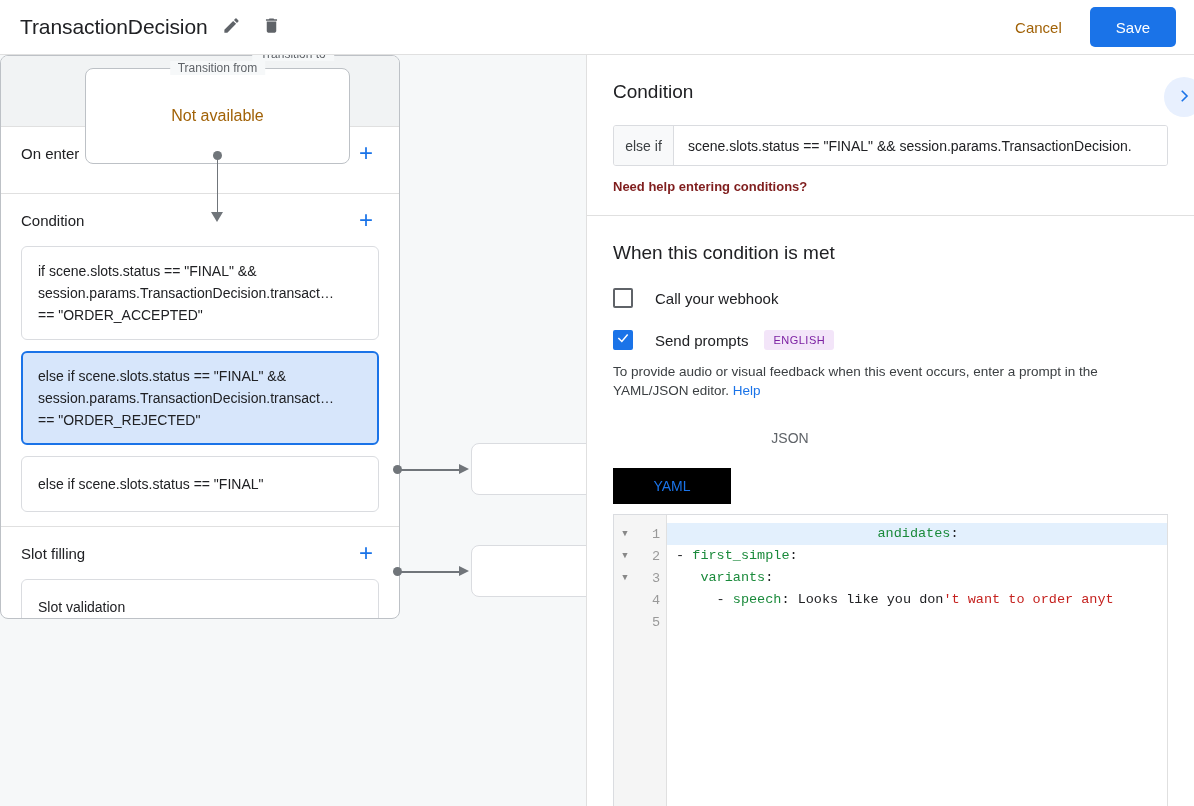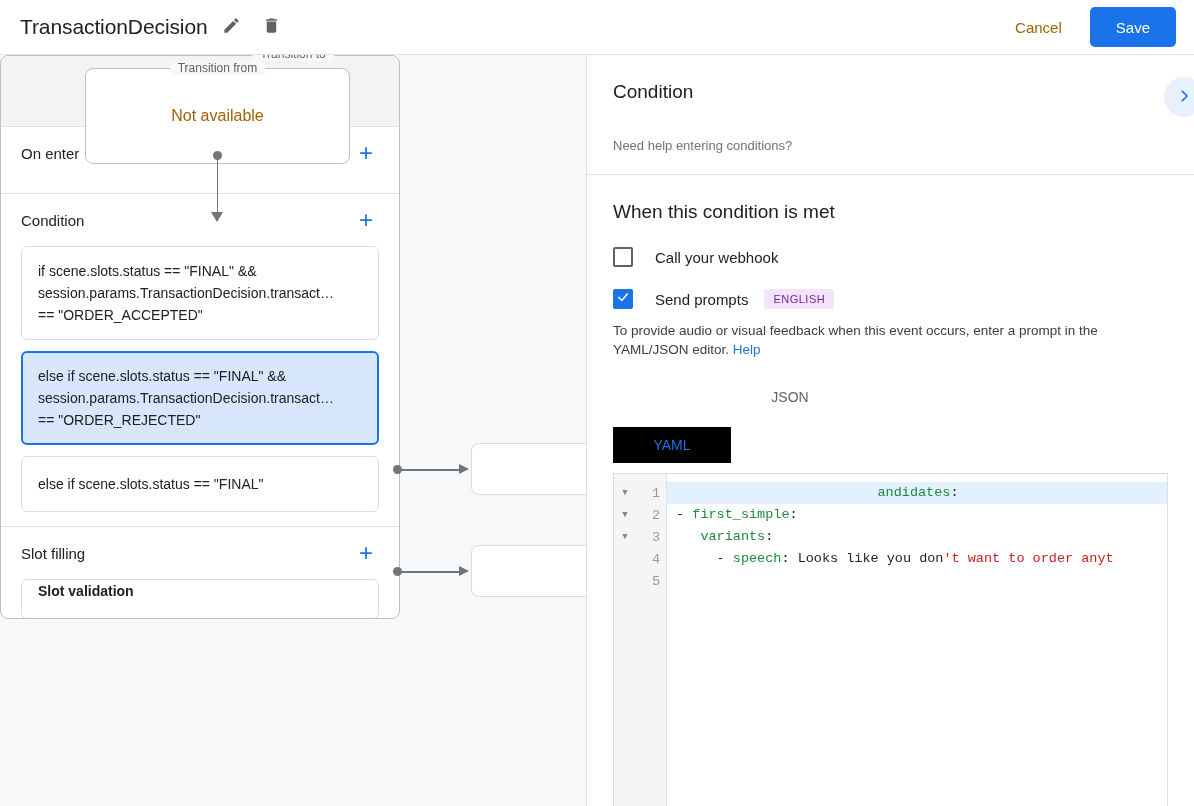--- a/index.html
+++ b/index.html
@@ -134,21 +134,21 @@
     width: 60px; background: #f8f9fa; display: flex; align-items: center;
     justify-content: center; font-size: 14px; color: #3c4043;
     border-right: 1px solid #dadce0; flex: none;
   }
   .cond-input {
     flex: 1; border: none; outline: none; padding: 0 14px;
     font-size: 14px; color: #202124; font-family: inherit; background: #fff;
   }
   .help-link {
     display: inline-block; margin-top: 13px; font-size: 13px;
-    color: #737373; text-decoration: none; cursor: pointer;
+    color: #7f1d1d; text-decoration: none; cursor: pointer; font-weight: bold;
   }
 
   .panel-sec-2 { padding: 26px 26px 0; }
   .panel-h2 { font-size: 19px; color: #202124; margin-bottom: 24px; }
 
   .check-row { display: flex; align-items: center; margin-bottom: 22px; }
   .cbox {
     width: 20px; height: 20px; border: 2px solid #5f6368; border-radius: 2px;
     background: #fff; cursor: pointer; flex: none;
   }
@@ -282,21 +282,21 @@
         <div class="cond-card" style="padding-top:16px;padding-bottom:16px;">
           <span class="ln">else if scene.slots.status == "FINAL"</span>
         </div>
       </div>
 
       <div class="section">
         <div class="section-head">
           <div class="section-title">Slot filling</div>
           <button class="plus-btn">+</button>
         </div>
-        <div class="cond-card" style="padding-top:0;padding-bottom:16px;font-weight:bold;">Slot validation</div>
+        <div class="cond-card" style="padding-top:16px;padding-bottom:16px;">Slot validation</div>
 
       </div>
     </div>
 
     <div class="dot" style="left:393px; top:410px;"></div>
     <div class="hline" style="left:400px; top:414px; width:65px;"></div>
     <div class="arrow-right" style="left:459px; top:409px;"></div>
     <div class="stub-node" style="left:471px; top:388px;"></div>
 
     <div class="dot" style="left:393px; top:512px;"></div>
@@ -310,20 +310,24 @@
     <div class="panel-sec-1">
       <div class="panel-h">Condition</div>
       <button class="collapse-btn">
         <span>
           <svg width="18" height="18" viewBox="0 0 24 24">
               <polyline points="9,5 16,12 9,19"></polyline>
             </svg>
         </span>
       </button>
 
+      <div class="cond-input-row">
+        <div class="cond-prefix">else if</div>
+        <input class="cond-input" type="text" value="scene.slots.status == &quot;FINAL&quot; &amp;&amp; session.params.TransactionDecision." style="">
+      </div>
       <a class="help-link">Need help entering conditions?</a>
     </div>
 
     <div class="panel-sec-2">
       <div class="panel-h2">When this condition is met</div>
 
       <div class="check-row">
         <div class="cbox"></div>
         <div class="check-label">Call your webhook</div>
       </div>

